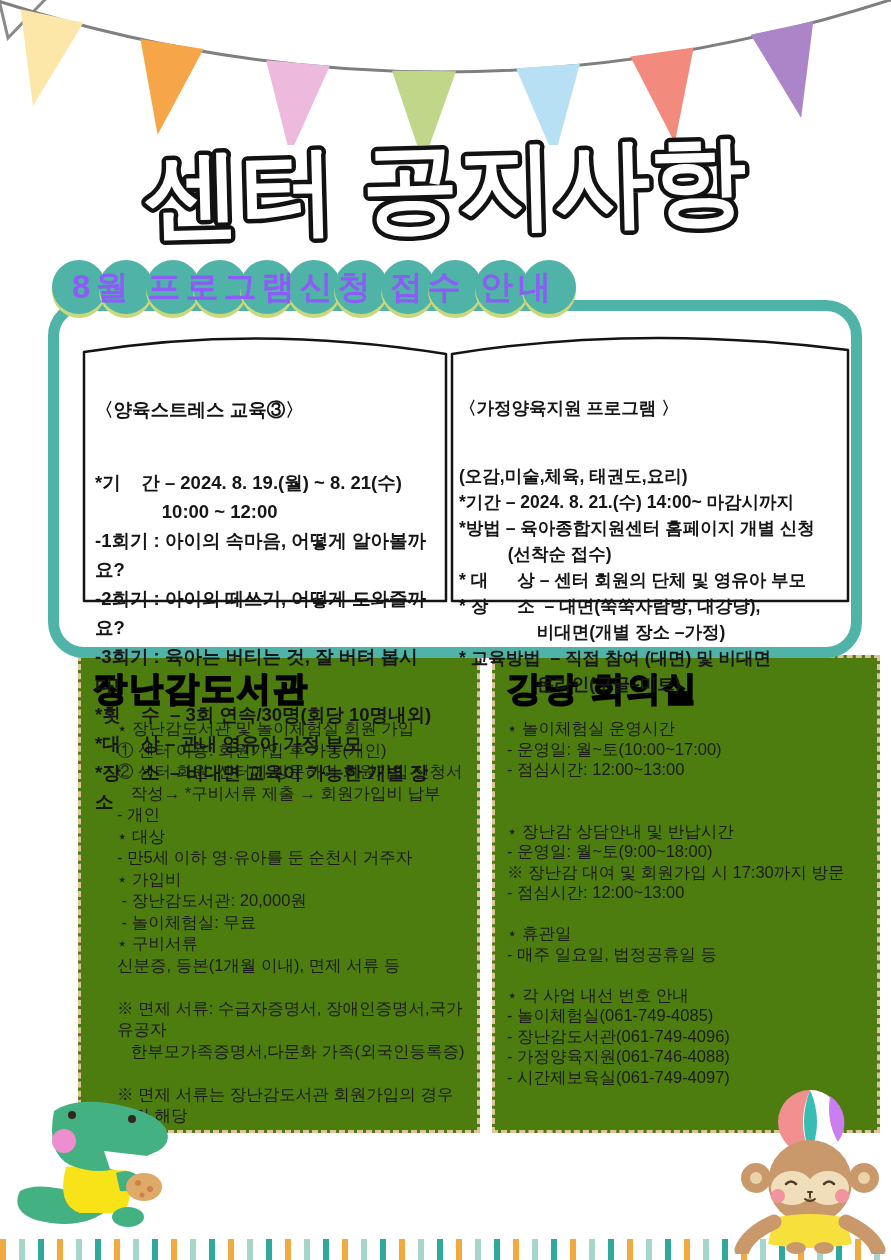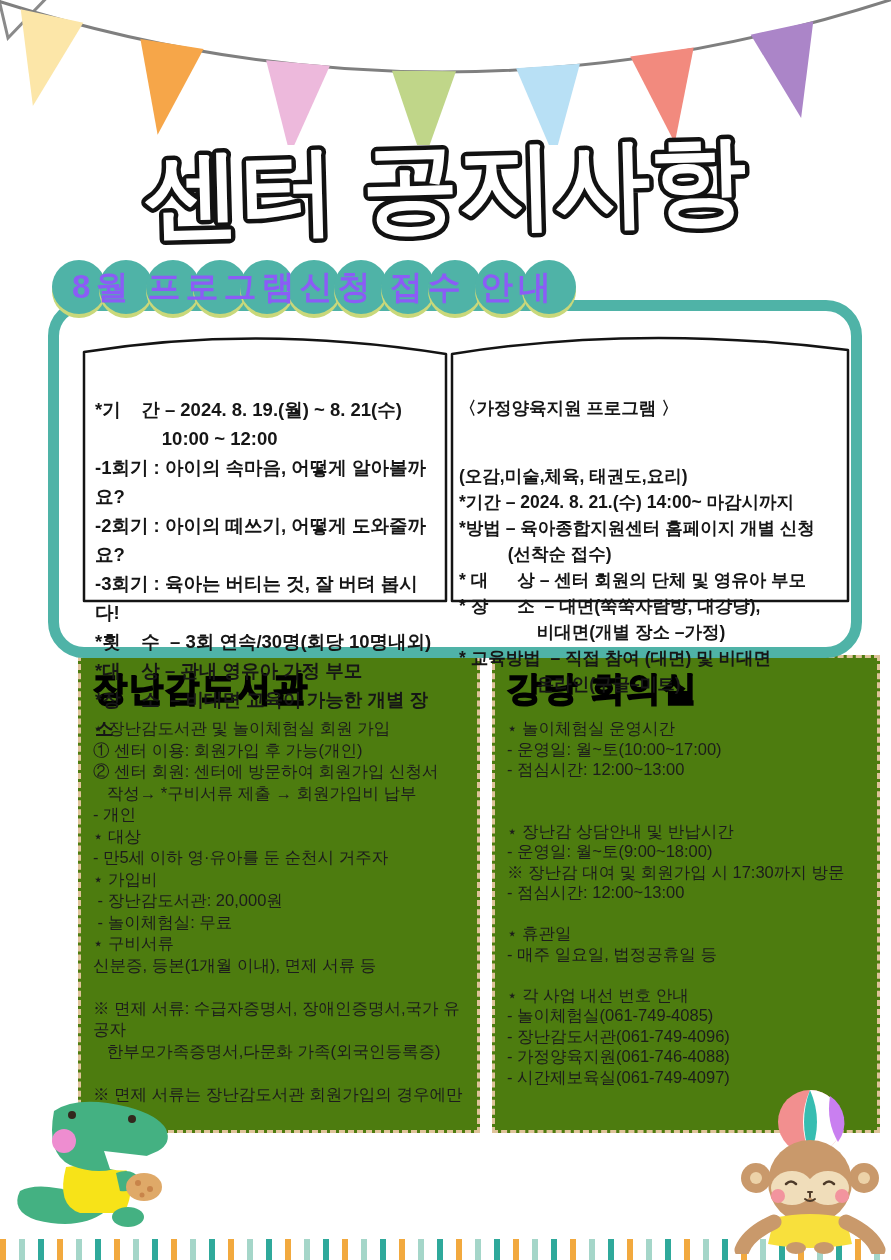--- a/index.html
+++ b/index.html
@@ -52,21 +52,21 @@
     box-sizing:border-box; border:3px dashed #dfc39a; background:#4d7c0f;
     padding:8px 12px;
   }
   .toy-box{left:78px; top:655px; width:402px; height:478px;}
   .aud-box{left:492px; top:655px; width:388px; height:478px;}
   .bubble-heading{
     font-size:34px; font-weight:900; color:#000;
     -webkit-text-stroke:2px #000; letter-spacing:2px;
     margin:2px 0 10px 0; line-height:40px;
   }
-  .toy-box .line{font-size:16.5px; line-height:21.5px; min-height:21.5px; white-space:pre-wrap;}
+  .toy-box .line{font-size:16.5px; line-height:21.5px; min-height:21.5px; white-space:pre-wrap;margin-left:24px;}
   .aud-box .line{font-size:16.5px; line-height:20.5px; min-height:20.5px; white-space:pre-wrap;}
 
   
   .croc{left:8px; top:1093px; width:215px; height:152px; z-index:6;}
   .monkey{left:726px; top:1086px; width:168px; height:168px; z-index:6;}
 
   
   .ticks{
     left:0; bottom:0; width:891px; height:21px;
     background:
@@ -127,20 +127,21 @@
     </div>
     <div class="badge-text">8월 프로그램신청 접수 안내</div>
   </div>
 
   <div class="abs program-box">
     <svg class="abs book-svg" viewBox="0 0 792 336">
       <path d="M25,41 Q200,13 387,43 L387,290 L25,290 Z" fill="#ffffff" stroke="#141414" stroke-width="2.5" stroke-linejoin="round"></path>
       <path d="M393,43 Q580,13 789,39 L789,290 L393,290 Z" fill="#ffffff" stroke="#141414" stroke-width="2.5" stroke-linejoin="round"></path>
     </svg>
     <div class="abs page-text page-left-text">
+      <div class="line page-title">〈양육스트레스 교육③〉</div>
       <div><div class="line">*기    간 – 2024. 8. 19.(월) ~ 8. 21(수)</div><div class="line">             10:00 ~ 12:00</div><div class="line">-1회기 : 아이의 속마음, 어떻게 알아볼까요?</div><div class="line">-2회기 : 아이의 떼쓰기, 어떻게 도와줄까요?</div><div class="line">-3회기 : 육아는 버티는 것, 잘 버텨 봅시다!</div><div class="line">*횟    수  – 3회 연속/30명(회당 10명내외)</div><div class="line">*대    상 – 관내 영유아 가정 부모</div><div class="line">*장    소  – 비대면 교육이 가능한 개별 장소</div></div>
     </div>
     <div class="abs page-text page-right-text">
       <div class="line page-title">〈가정양육지원 프로그램 〉</div>
       <div><div class="line">(오감,미술,체육, 태권도,요리)</div><div class="line">*기간 – 2024. 8. 21.(수) 14:00~ 마감시까지</div><div class="line">*방법 – 육아종합지원센터 홈페이지 개별 신청</div><div class="line">          (선착순 접수)</div><div class="line">* 대      상 – 센터 회원의 단체 및 영유아 부모</div><div class="line">* 장      소  – 대면(쑥쑥자람방, 대강당),</div><div class="line">                비대면(개별 장소 –가정)</div><div class="line">* 교육방법  – 직접 참여 (대면) 및 비대면</div><div class="line">                온라인(구글–미트)</div></div>
     </div>
   </div>
 
   <div class="abs dash-box toy-box">
     <div class="bubble-heading">장난감도서관</div>

